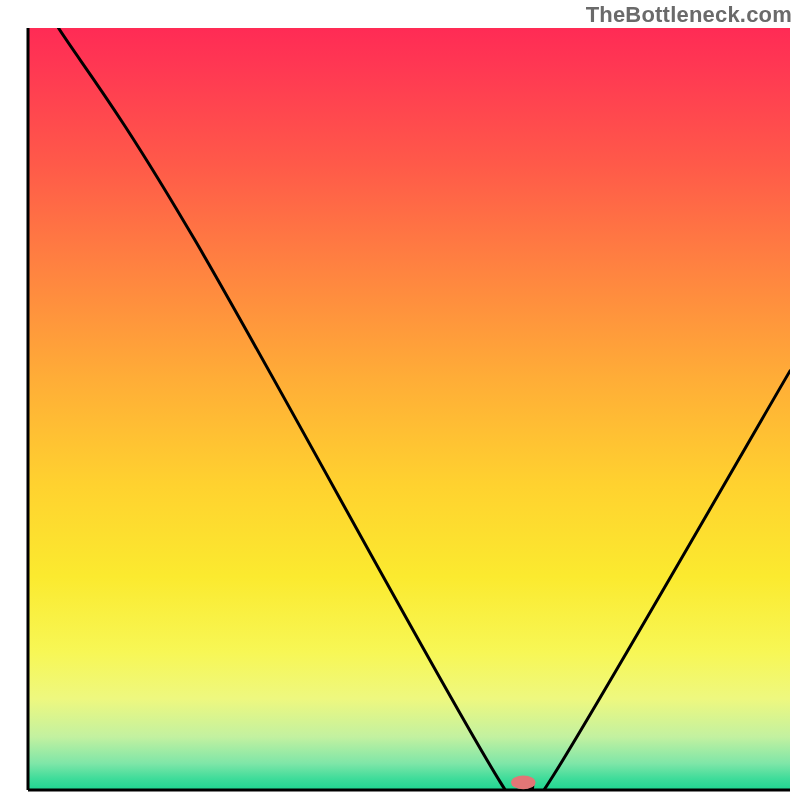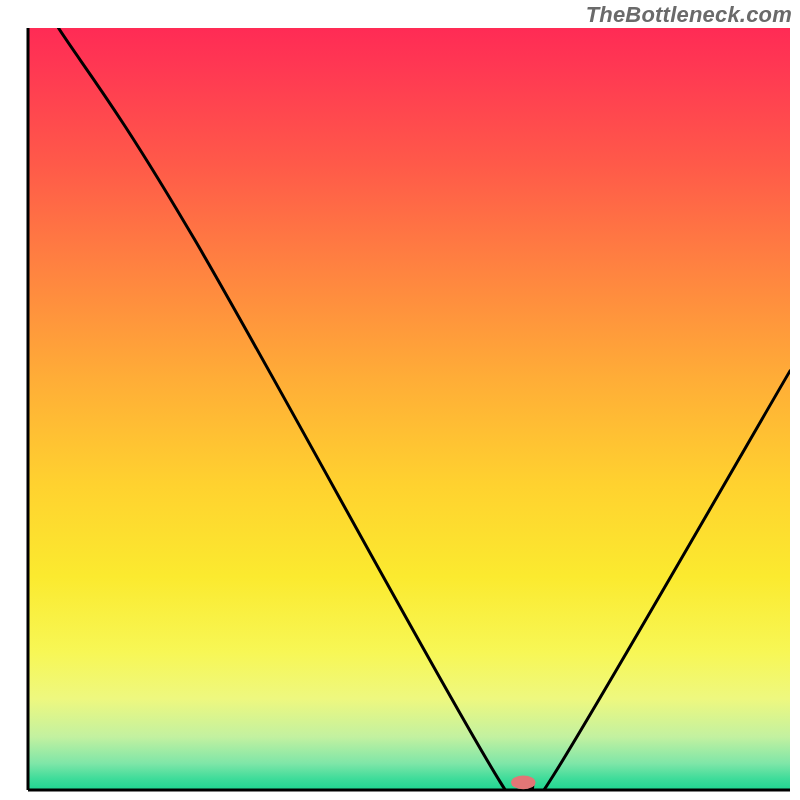--- a/index.html
+++ b/index.html
@@ -7,21 +7,20 @@
     padding: 0;
     width: 800px;
     height: 800px;
     background: #ffffff;
     font-family: Arial, Helvetica, sans-serif;
   }
   .chart-container {
     position: relative;
     width: 800px;
     height: 800px;
-    font-style: italic;
   }
   .watermark {
     position: absolute;
     top: 2px;
     right: 8px;
     font-size: 22px;
     font-weight: bold;
     color: #6a6a6a;
     letter-spacing: 0.2px;
     z-index: 5;

